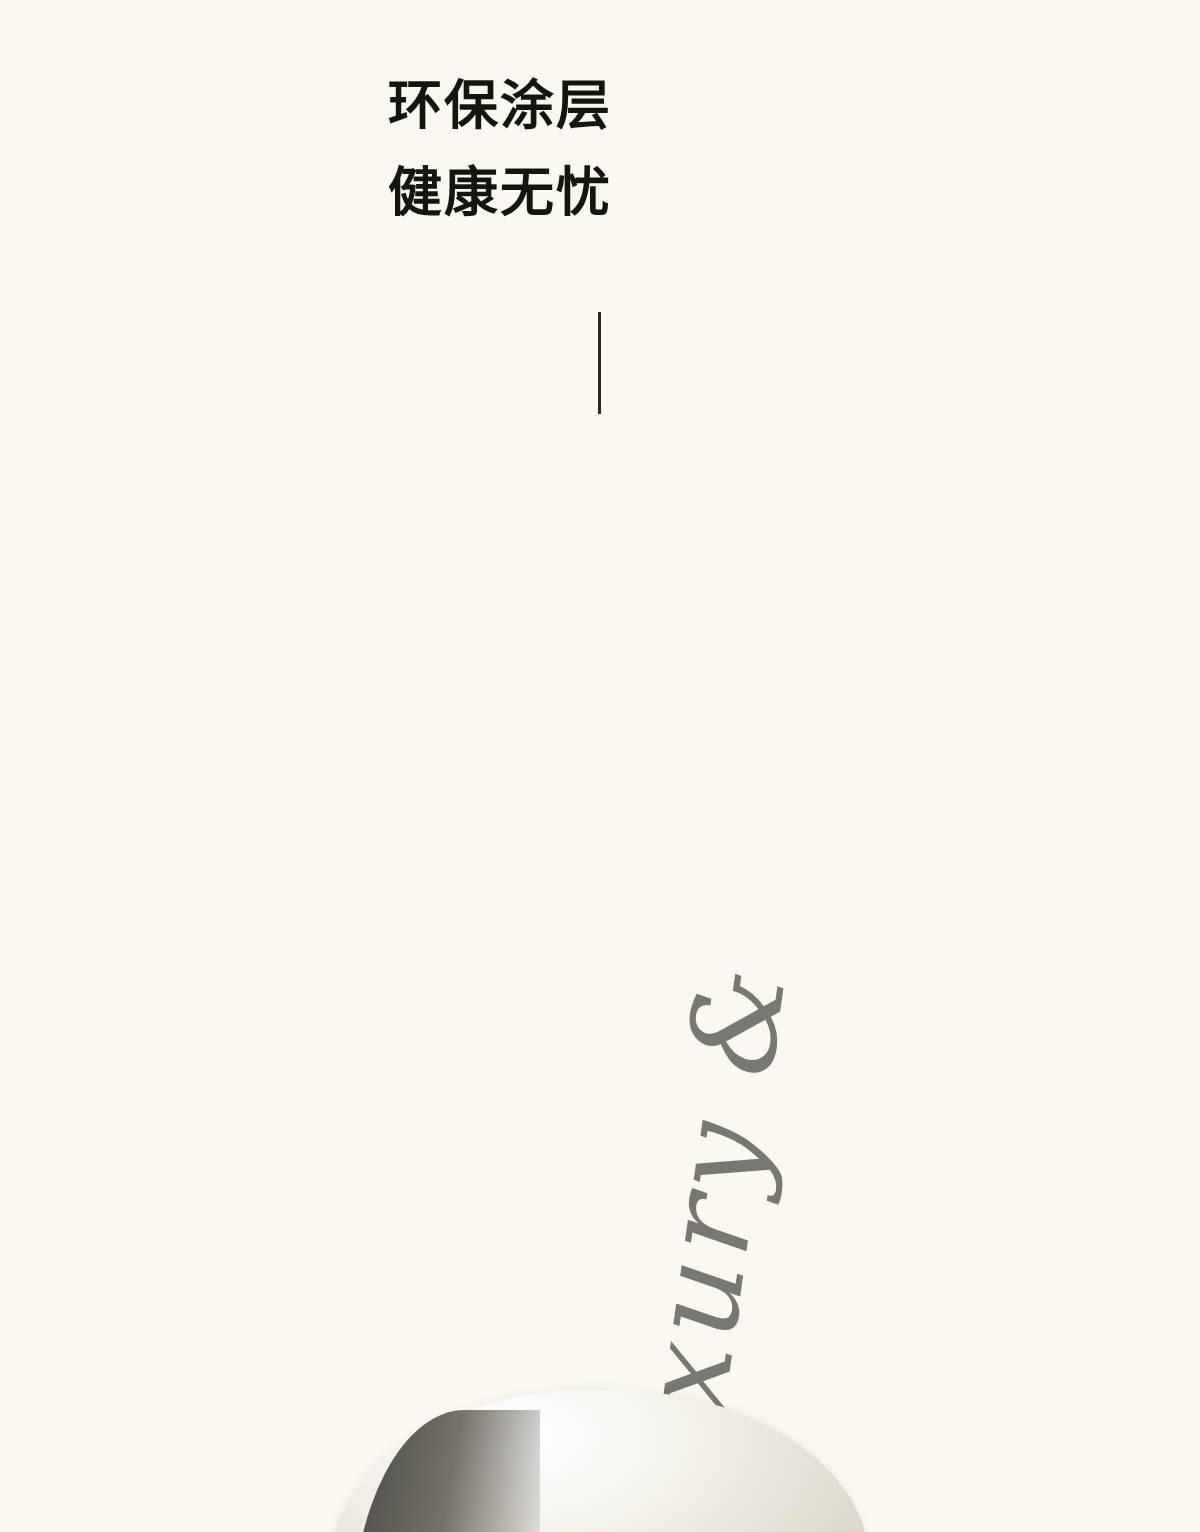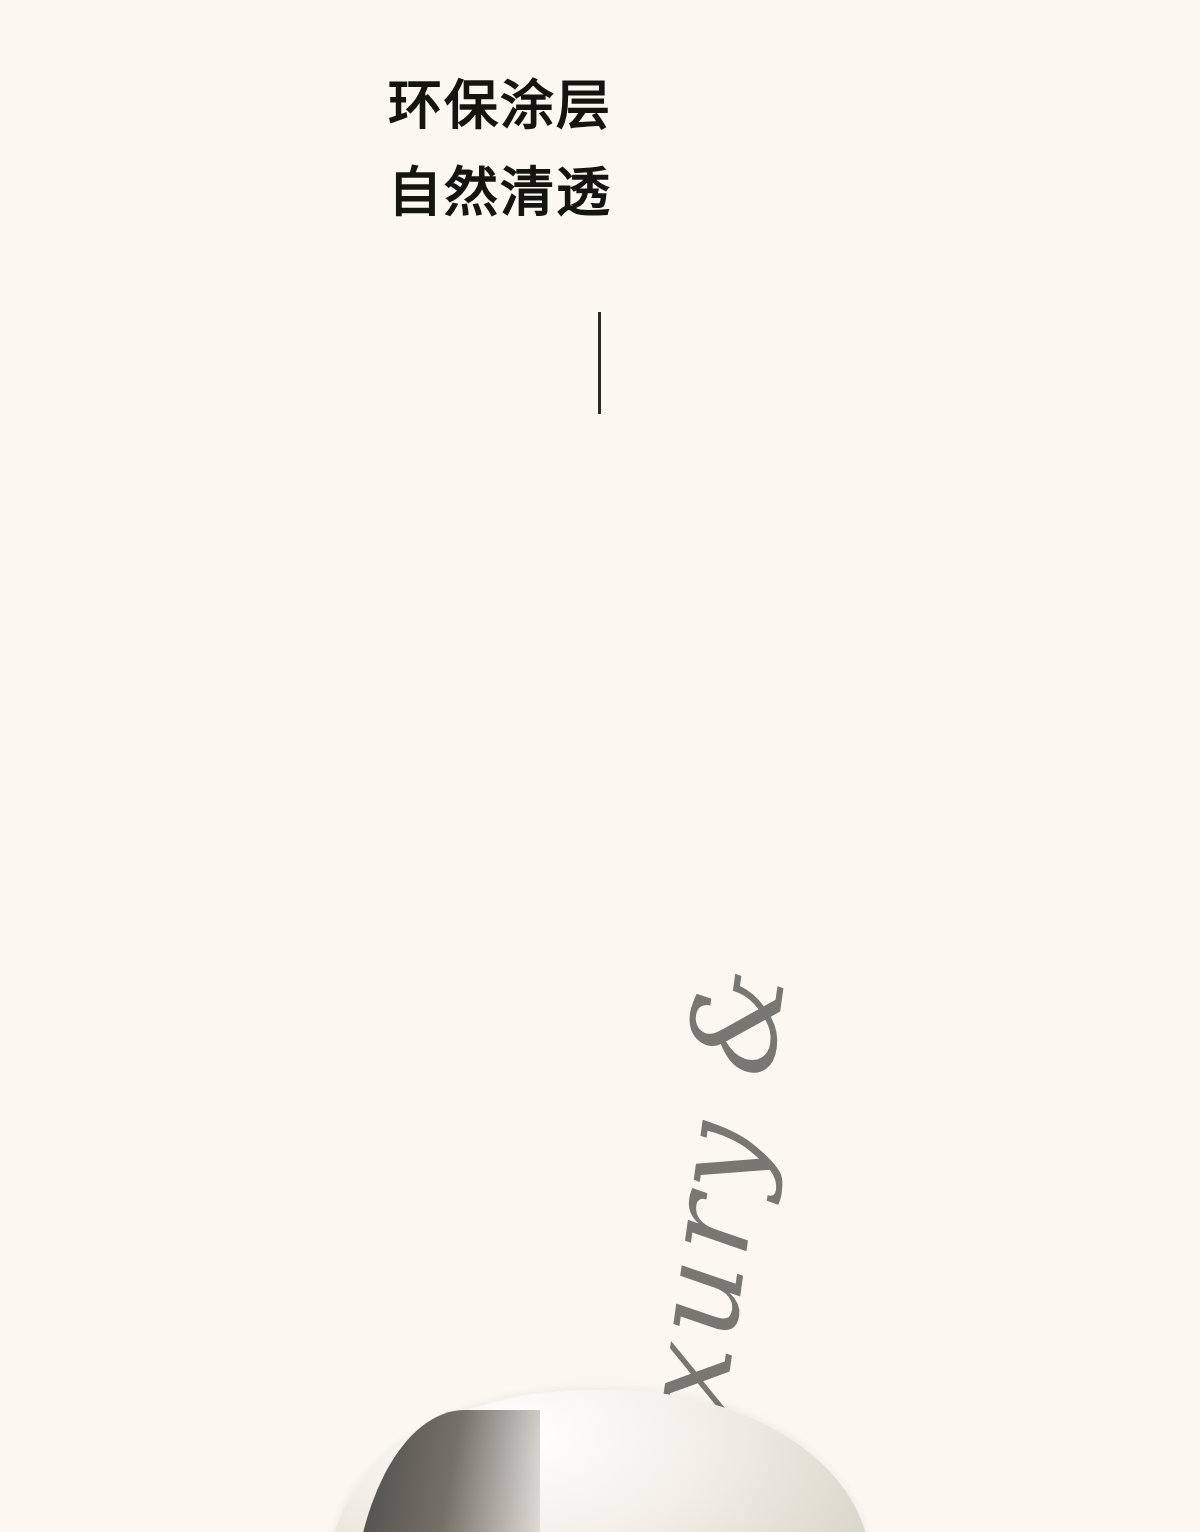--- a/index.html
+++ b/index.html
@@ -116,21 +116,21 @@
     opacity: 0.92;
   }
 </style>
 </head>
 <body>
 
 <div class="page">
 
   <div class="headline">
     <div class="headline-line">环保涂层</div>
-    <div class="headline-line">自然清透</div>
+    <div class="headline-line">健康无忧</div>
   </div>
 
   <div class="divider"></div>
 
 
   <div class="script-wrap">
     <div class="script-word">Luxury &amp;</div>
   </div>
 
   <div class="product"></div>

